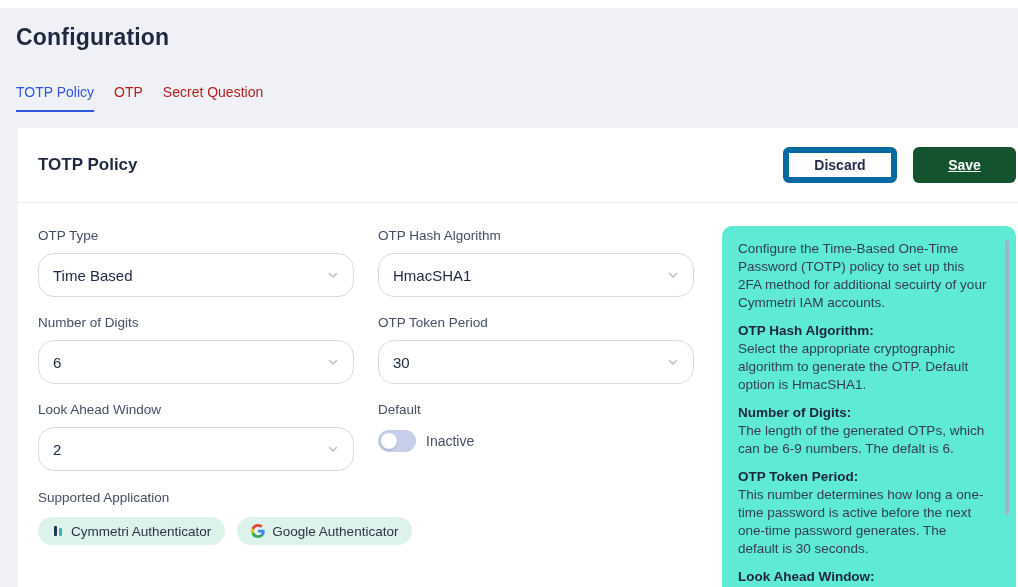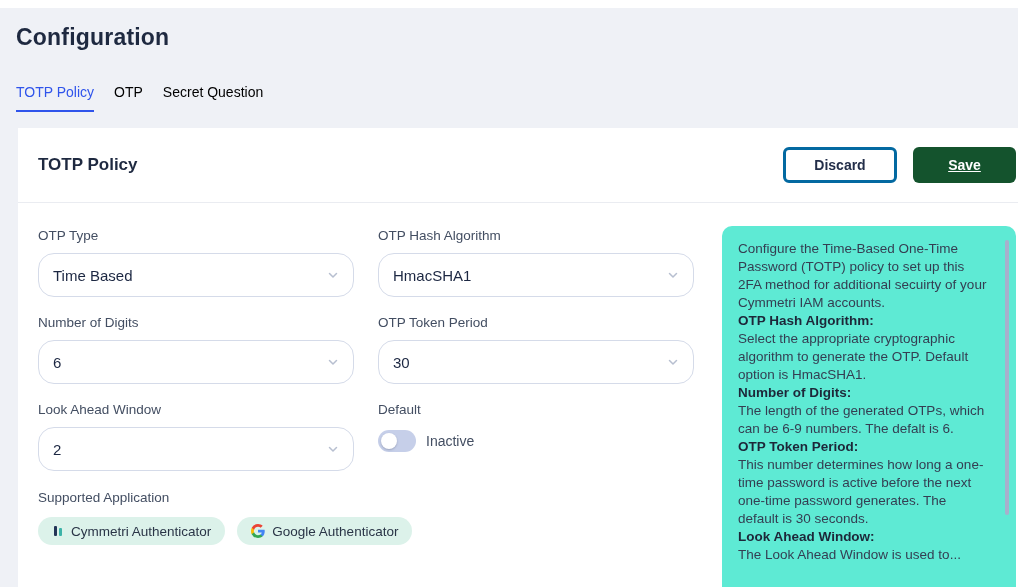--- a/index.html
+++ b/index.html
@@ -1,44 +1,44 @@
 <!DOCTYPE html>
 <html><head>
 <meta charset="utf-8">
 <style>
   * { margin:0; padding:0; box-sizing:border-box; }
   html,body { width:1018px; height:587px; overflow:hidden; }
   body { font-family:"Liberation Sans","DejaVu Sans",sans-serif; background:#ffffff; }
   .page { position:absolute; left:0; top:8px; width:1018px; height:579px; background:#eff1f6; }
   .page-title { position:absolute; left:16px; top:16px; font-size:23px; font-weight:700; color:#1e2940; letter-spacing:.2px; }
   .tabs { position:absolute; left:16px; top:76px; display:flex; gap:20px; font-size:14px; }
-  .tab { color:#000000; padding-bottom:10px; cursor:pointer; }
+  .tab { color:#b91c1c; padding-bottom:10px; cursor:pointer; }
   .tab.active { color:#2f54eb; border-bottom:2px solid #2f54eb; }
   .card { position:absolute; left:18px; top:120px; width:1000px; height:459px; background:#ffffff; }
   .card-header { display:flex; align-items:center; height:75px; padding:0 2px 0 20px; border-bottom:1px solid #eaecf1; }
   .card-title { flex:1; font-size:17px; font-weight:700; color:#1e2940; }
   .btn { height:36px; border-radius:6px; font-size:14px; font-weight:600; font-family:inherit; cursor:pointer; }
-  .btn-discard { width:114px; background:#ffffff; border:3px solid #0369a1; color:#232e49; margin-right:16px; }
+  .btn-discard { width:114px; background:#ffffff; border:6px solid #0369a1; color:#232e49; margin-right:16px; }
   .btn-save { width:103px; background:#14532d; border:none; color:#ffffff;text-decoration:underline; }
   .form { position:absolute; left:20px; top:75px; width:660px; }
   .grid { display:grid; grid-template-columns:316px 316px; column-gap:24px; row-gap:18px; margin-top:25px; }
   .field-label { font-size:13.5px; color:#434e62; margin-bottom:10px; }
   .select { height:44px; border:1px solid #d5dbe9; border-radius:16px; background:#fff; display:flex; align-items:center; justify-content:space-between; padding:0 14px; cursor:pointer; }
   .select-value { font-size:15px; color:#1c2742; }
   .chev { flex:0 0 auto; }
   .status-row { display:flex; align-items:center; gap:10px; margin-top:13px; }
   .toggle { width:38px; height:22px; border-radius:11px; background:#c6cfe9; position:relative; cursor:pointer; }
   .knob { position:absolute; left:3px; top:3px; width:16px; height:16px; border-radius:50%; background:#ffffff; box-shadow:0 1px 2px rgba(30,41,64,.25); }
   .toggle-label { font-size:14px; color:#434e62; }
   .supported { margin-top:19px; }
   .chips { display:flex; gap:12px; margin-top:12px; }
   .chip { display:inline-flex; align-items:center; gap:7px; height:28px; padding:0 14px; border-radius:14px; background:#dcf2ea; font-size:13.5px; color:#2a3547; cursor:pointer;justify-content:space-between; }
   .help { position:absolute; right:2px; top:98px; bottom:0; width:294px; background:#5eead4; border-radius:10px 10px 0 0; padding:14px 26px 0 16px; overflow:hidden; }
   .help p { font-size:13.5px; line-height:18px; color:#343e52; }
-  .help .sec { margin-top:0; }
+  .help .sec { margin-top:10px; }
   .help .sec-h { font-size:13.5px; line-height:18px; font-weight:700; color:#1d2739; }
   .scroll-thumb { position:absolute; right:7px; top:14px; width:4px; height:275px; border-radius:2px; background:#a7b0cc; cursor:pointer; }
 </style>
 </head>
 <body>
 
 <div class="page">
   <div class="page-title">Configuration</div>
 
   <div class="tabs">

